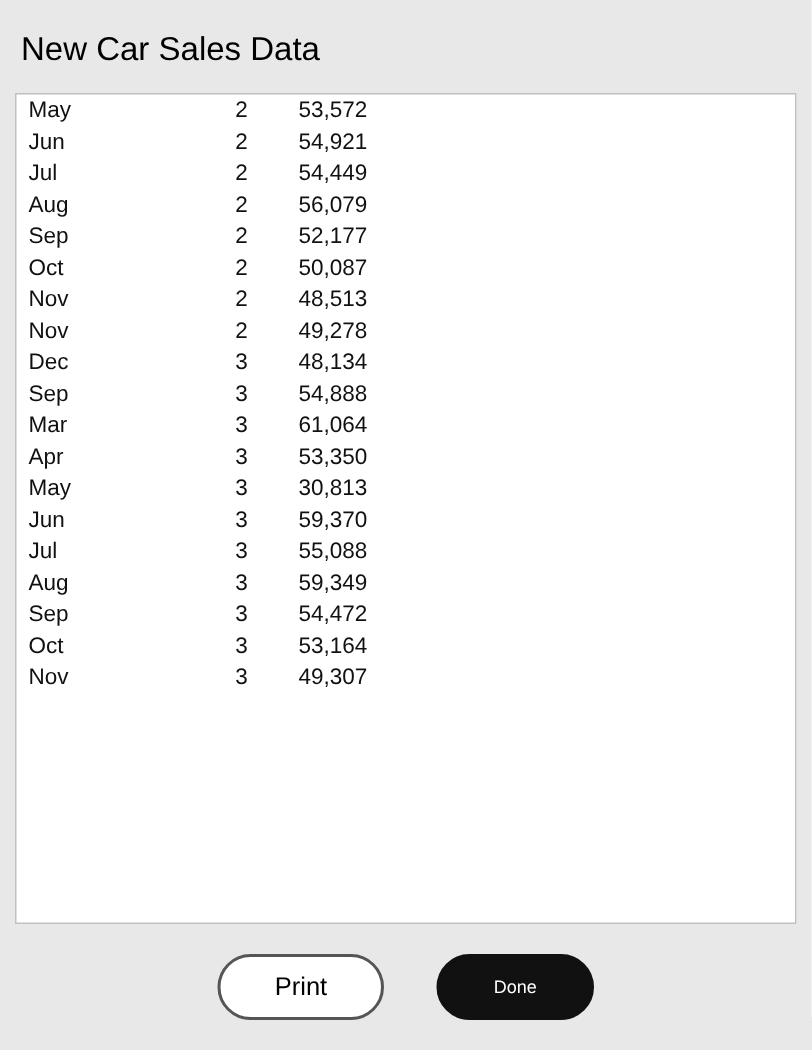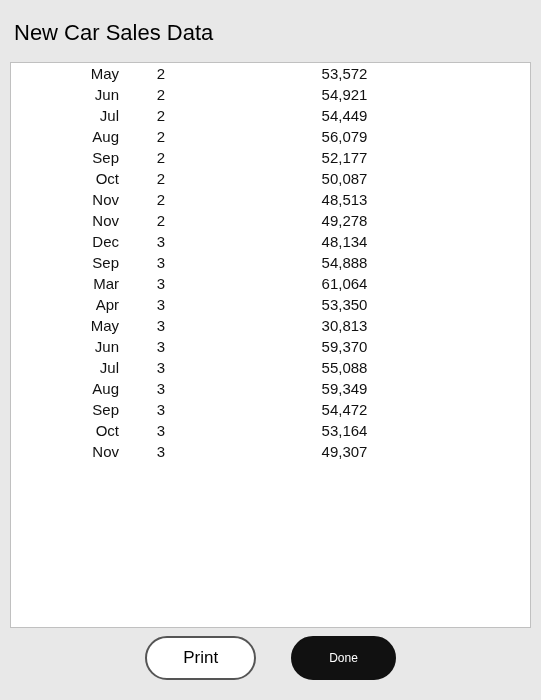--- a/index.html
+++ b/index.html
@@ -68,40 +68,40 @@
     }
 
     table td {
       padding: 2px 8px;
       font-size: 15px;
       color: #111;
       text-align: center;
     }
 
     table td:first-child {
-      text-align: right;
+      text-align: left;
       padding-right: 12px;
       width: 120px;
     }
 
     table td:nth-child(2) {
       width: 60px;
       text-align: center;
     }
 
     table td:nth-child(3) {
-      text-align: center;
+      text-align: left;
       padding-right: 40px;
     }
 
     .button-row {
       display: flex;
       justify-content: center;
       gap: 35px;
-      padding-top: 8px;
+      padding-top: 20px;
     }
 
     .btn-print {
       background: #fff;
       border: 2px solid #555;
       border-radius: 24px;
       padding: 10px 36px;
       font-size: 17px;
       font-weight: 400;
       color: #000;

